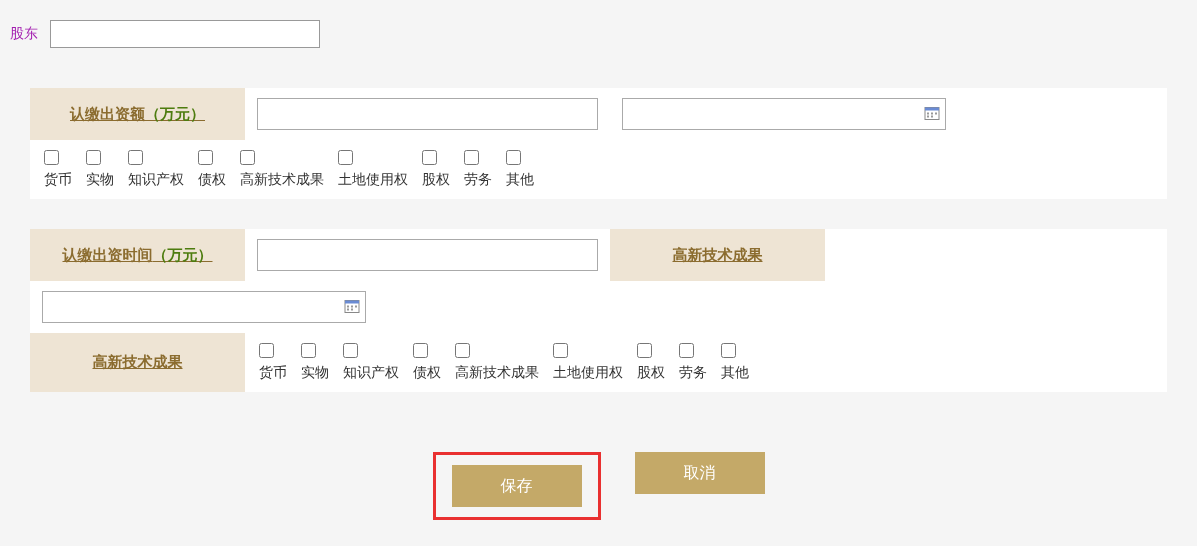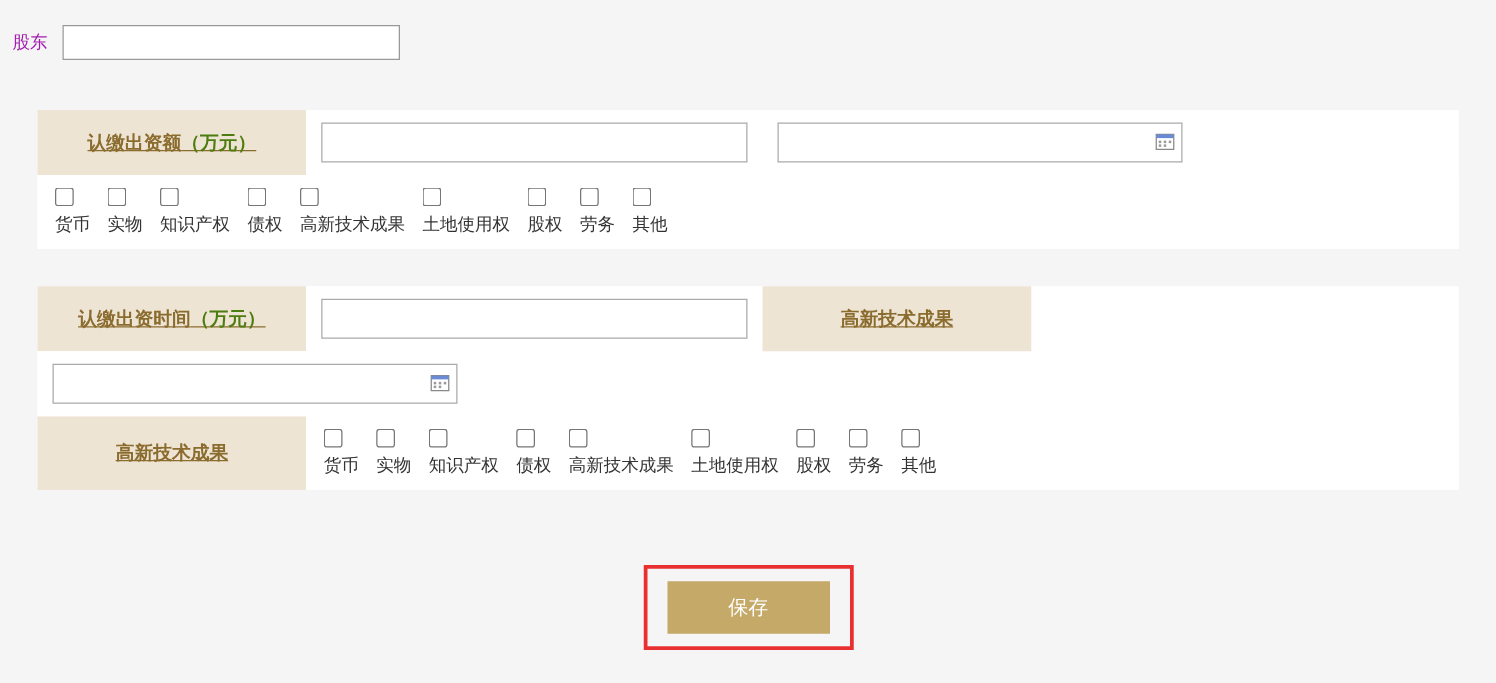--- a/index.html
+++ b/index.html
@@ -259,13 +259,14 @@
           <span>其他</span>
         </label>
     </div>
   </div>
 </div>
 
 <div class="button-row">
   <span class="save-wrap">
     <button class="btn">保存</button>
   </span>
+  <button class="btn">取消</button>
 </div>
 
 </body></html>

